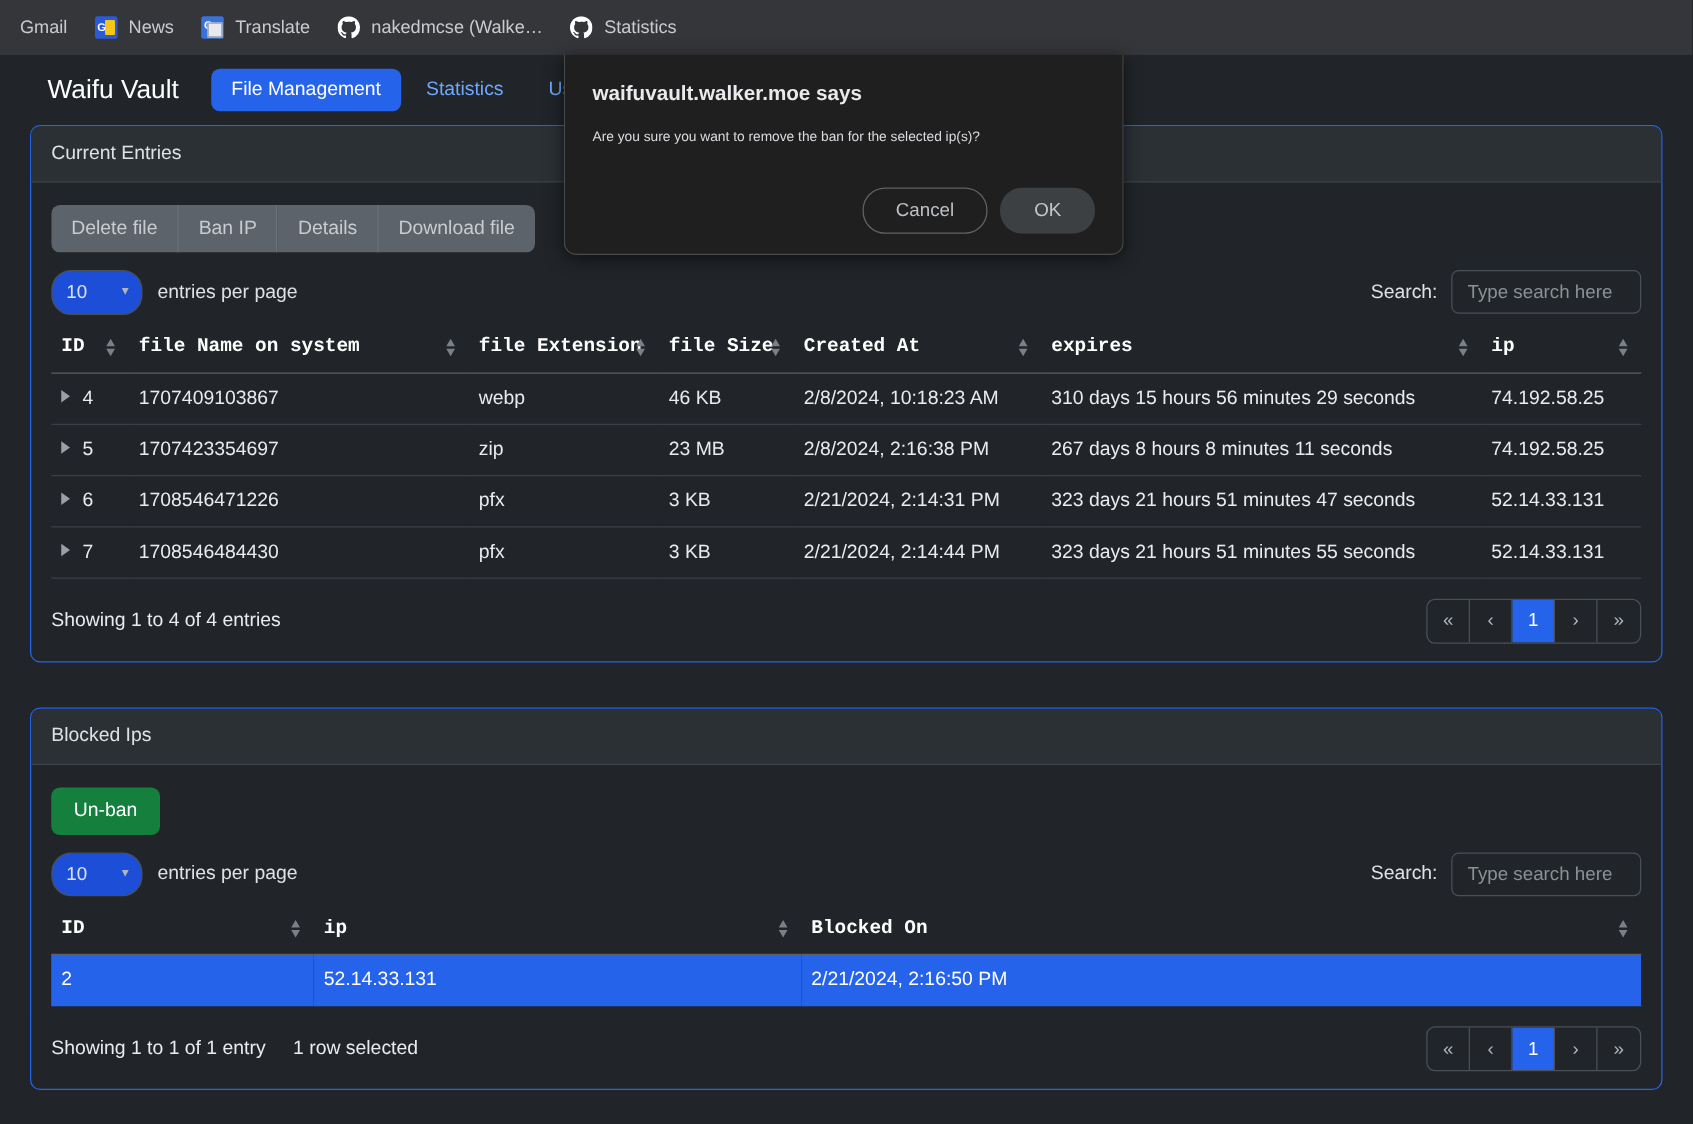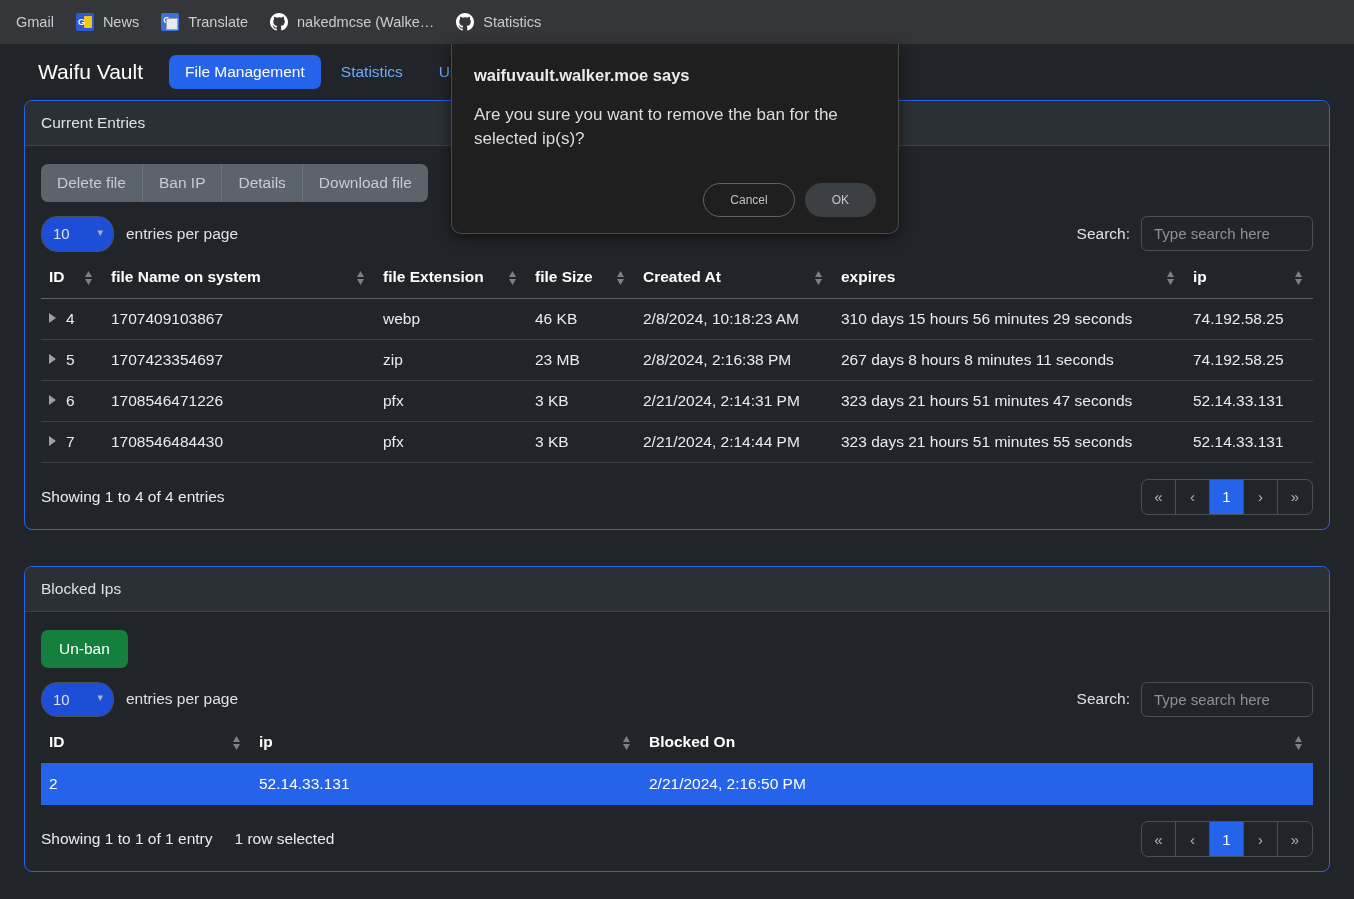--- a/index.html
+++ b/index.html
@@ -155,35 +155,36 @@
 
   .search-wrap { display: flex; align-items: center; gap: 11px; }
   .search-input {
     background: #212529;
     border: 1px solid #495057;
     border-radius: 6px;
     color: #dee2e6;
     font-family: inherit;
     font-size: 15px;
     padding: 8px 12px;
-    width: 172px;
+    width: 152px;
   }
   .search-input::placeholder { color: #8b9196; }
 
   
   table.dt { width: 100%; border-collapse: collapse; table-layout: fixed; }
   table.dt th {
     text-align: left;
     font-size: 15.5px;
     font-weight: bold;
     color: #ffffff;
     padding: 10px 8px 12px 8px;
     border-bottom: 1px solid #5a6066;
     position: relative;
     white-space: nowrap;
+    font-family: Liberation Mono, monospace;
   }
   table.dt th .sorter {
     position: absolute; right: 10px; top: 50%; transform: translateY(-50%);
     width: 9px; height: 16px;
   }
   table.dt td {
     font-size: 15.5px;
     color: #e9ecef;
     padding: 11px 8px;
     border-bottom: 1px solid #3a4046;
@@ -232,26 +233,26 @@
     border-bottom-left-radius: 10px;
     border-bottom-right-radius: 10px;
     box-shadow: 0 3px 14px rgba(0,0,0,.55);
     padding: 22px 22px 16px 22px;
     z-index: 50;
     font-family: "Liberation Sans", sans-serif;
   }
   #modal .m-title {
     font-size: 16.5px; font-weight: bold; color: #e8eaed; margin-bottom: 18px;
   }
-  #modal .m-text { font-size: 17px; color: #dadce0; line-height: 1.4; }
+  #modal .m-text { font-size: 11px; color: #dadce0; line-height: 1.4; }
   #modal .m-actions {
     display: flex; justify-content: flex-end; gap: 10px; margin-top: 32px;
   }
   #modal .m-btn {
-    font-family: inherit; font-size: 12px;
+    font-family: inherit; font-size: 15px;
     border-radius: 18px; padding: 9px 26px;
     cursor: default;
   }
   #modal .m-cancel { background: transparent; color: #bdc1c6; border: 1px solid #5f6368; }
   #modal .m-ok { background: #3c4043; color: #c4c7c5; border: 1px solid transparent; }
 
   .spacer { height: 36px; }
 </style>
 </head>
 <body>

